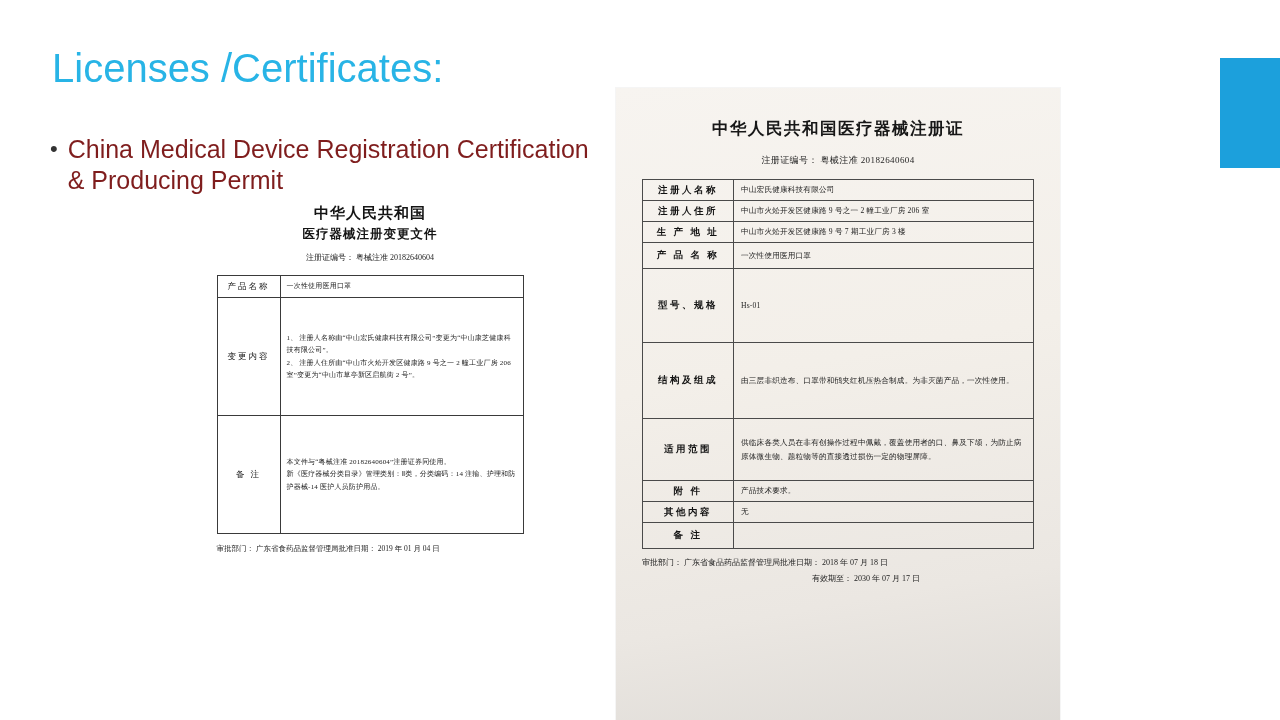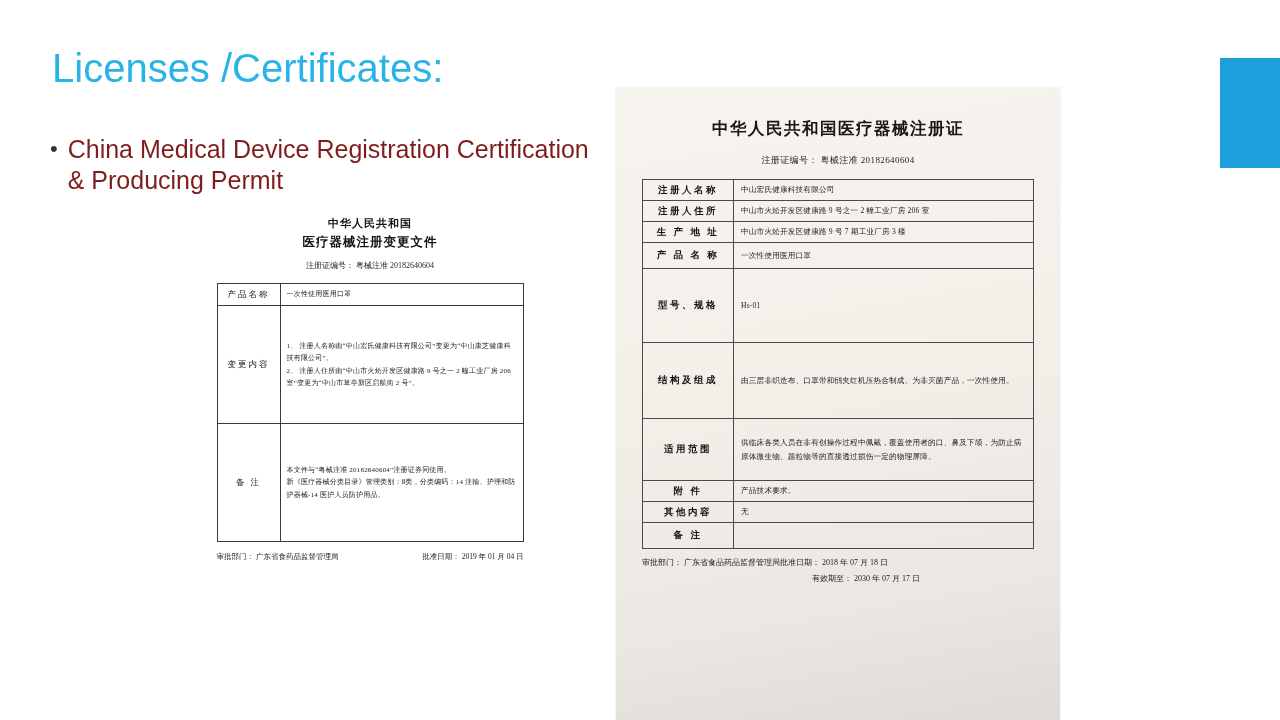--- a/index.html
+++ b/index.html
@@ -75,21 +75,21 @@
     height: 416px;
     background: #ffffff;
   }
   #doc-left .hdr {
     text-align: center;
     font-family: "Liberation Serif", serif;
     font-weight: bold;
     color: #141414;
     letter-spacing: 1px;
   }
-  #doc-left .hdr .l1 { font-size: 11px; margin-top: 20px; }
+  #doc-left .hdr .l1 { font-size: 15px; margin-top: 8px; }
   #doc-left .hdr .l2 { font-size: 12.5px; margin-top: 3px; }
   #doc-left .certno {
     text-align: center;
     font-size: 8px;
     margin-top: 9px;
     color: #1f1f1f;
     font-family: "Liberation Serif", serif;
   }
   #doc-left table {
     border-collapse: collapse;
@@ -116,21 +116,20 @@
     color: #1c1c1c;
     letter-spacing: .2px;
   }
   #doc-left .row-h1 { height: 22px; margin-top: 40px; }
   #doc-left .row-h2 { height: 118px; }
   #doc-left .row-h3 { height: 118px; }
   #doc-left .footer {
     width: 307px;
     margin: 10px auto 0 auto;
     display: flex;
-    justify-content: space-between;
     font-size: 7.5px;
     font-family: "Liberation Serif", serif;
     color: #1c1c1c;
     position: relative;
   }
 
   
   #doc-right {
     left: 616px;
     top: 88px;

